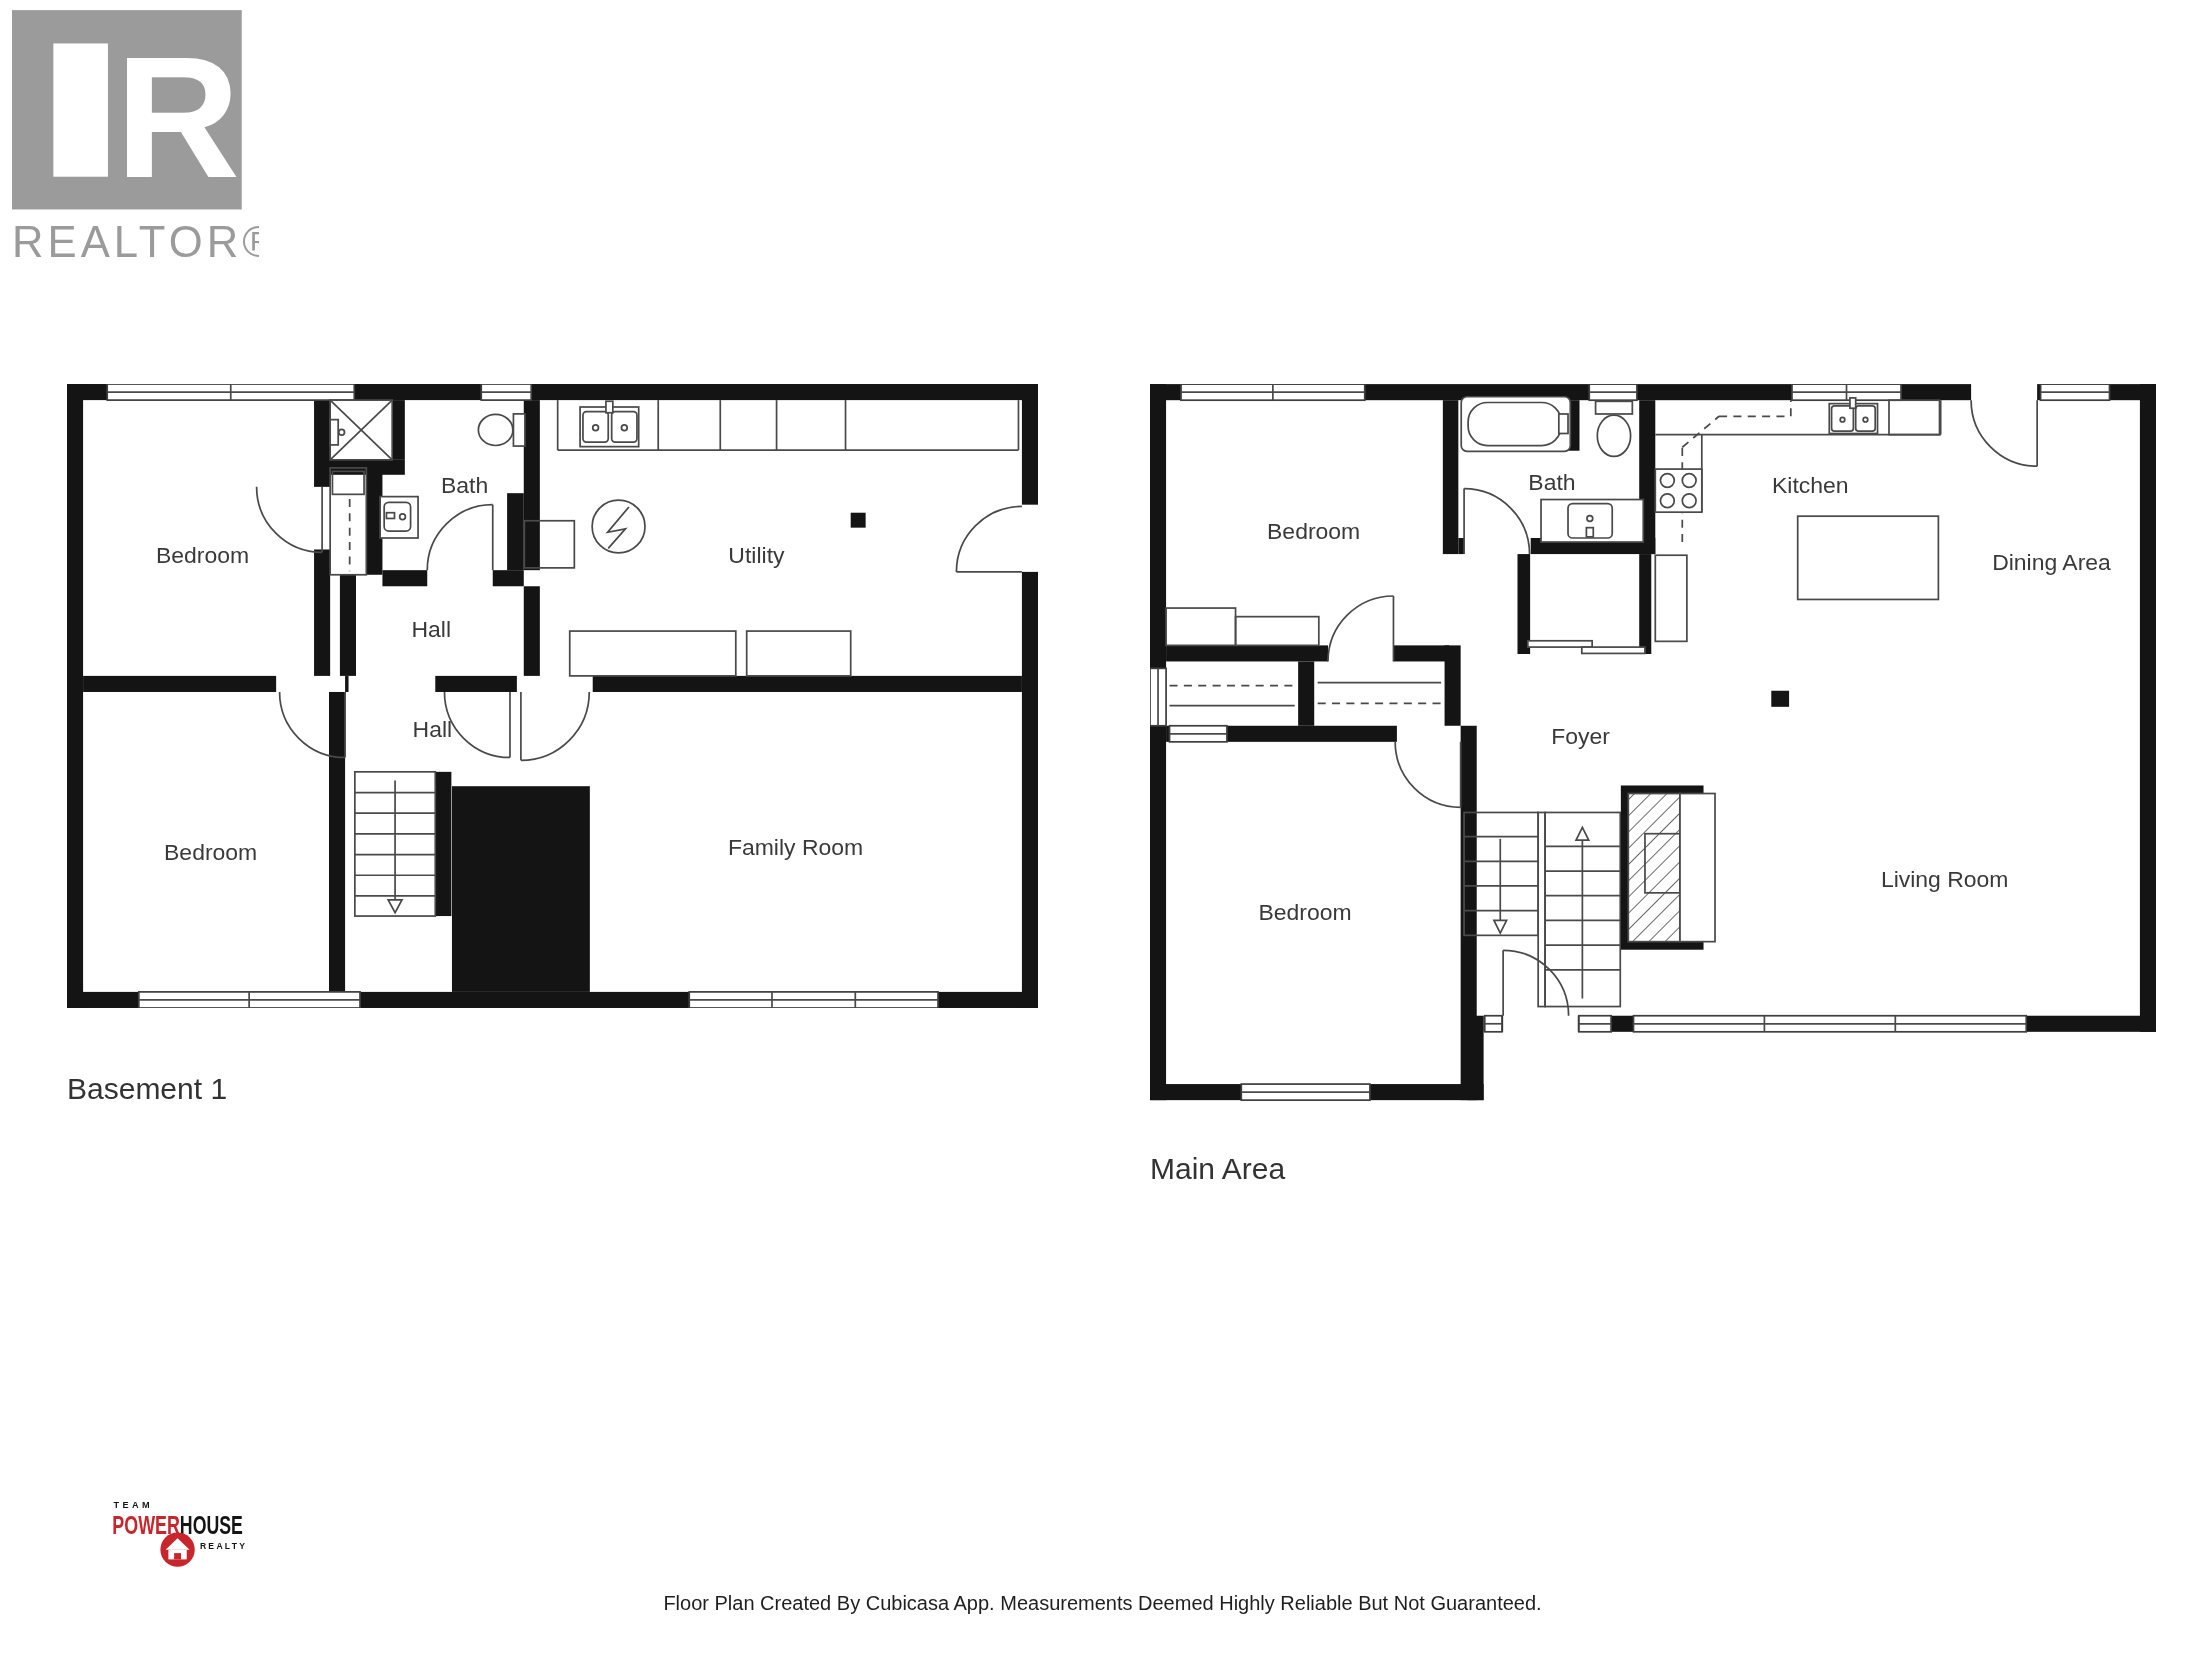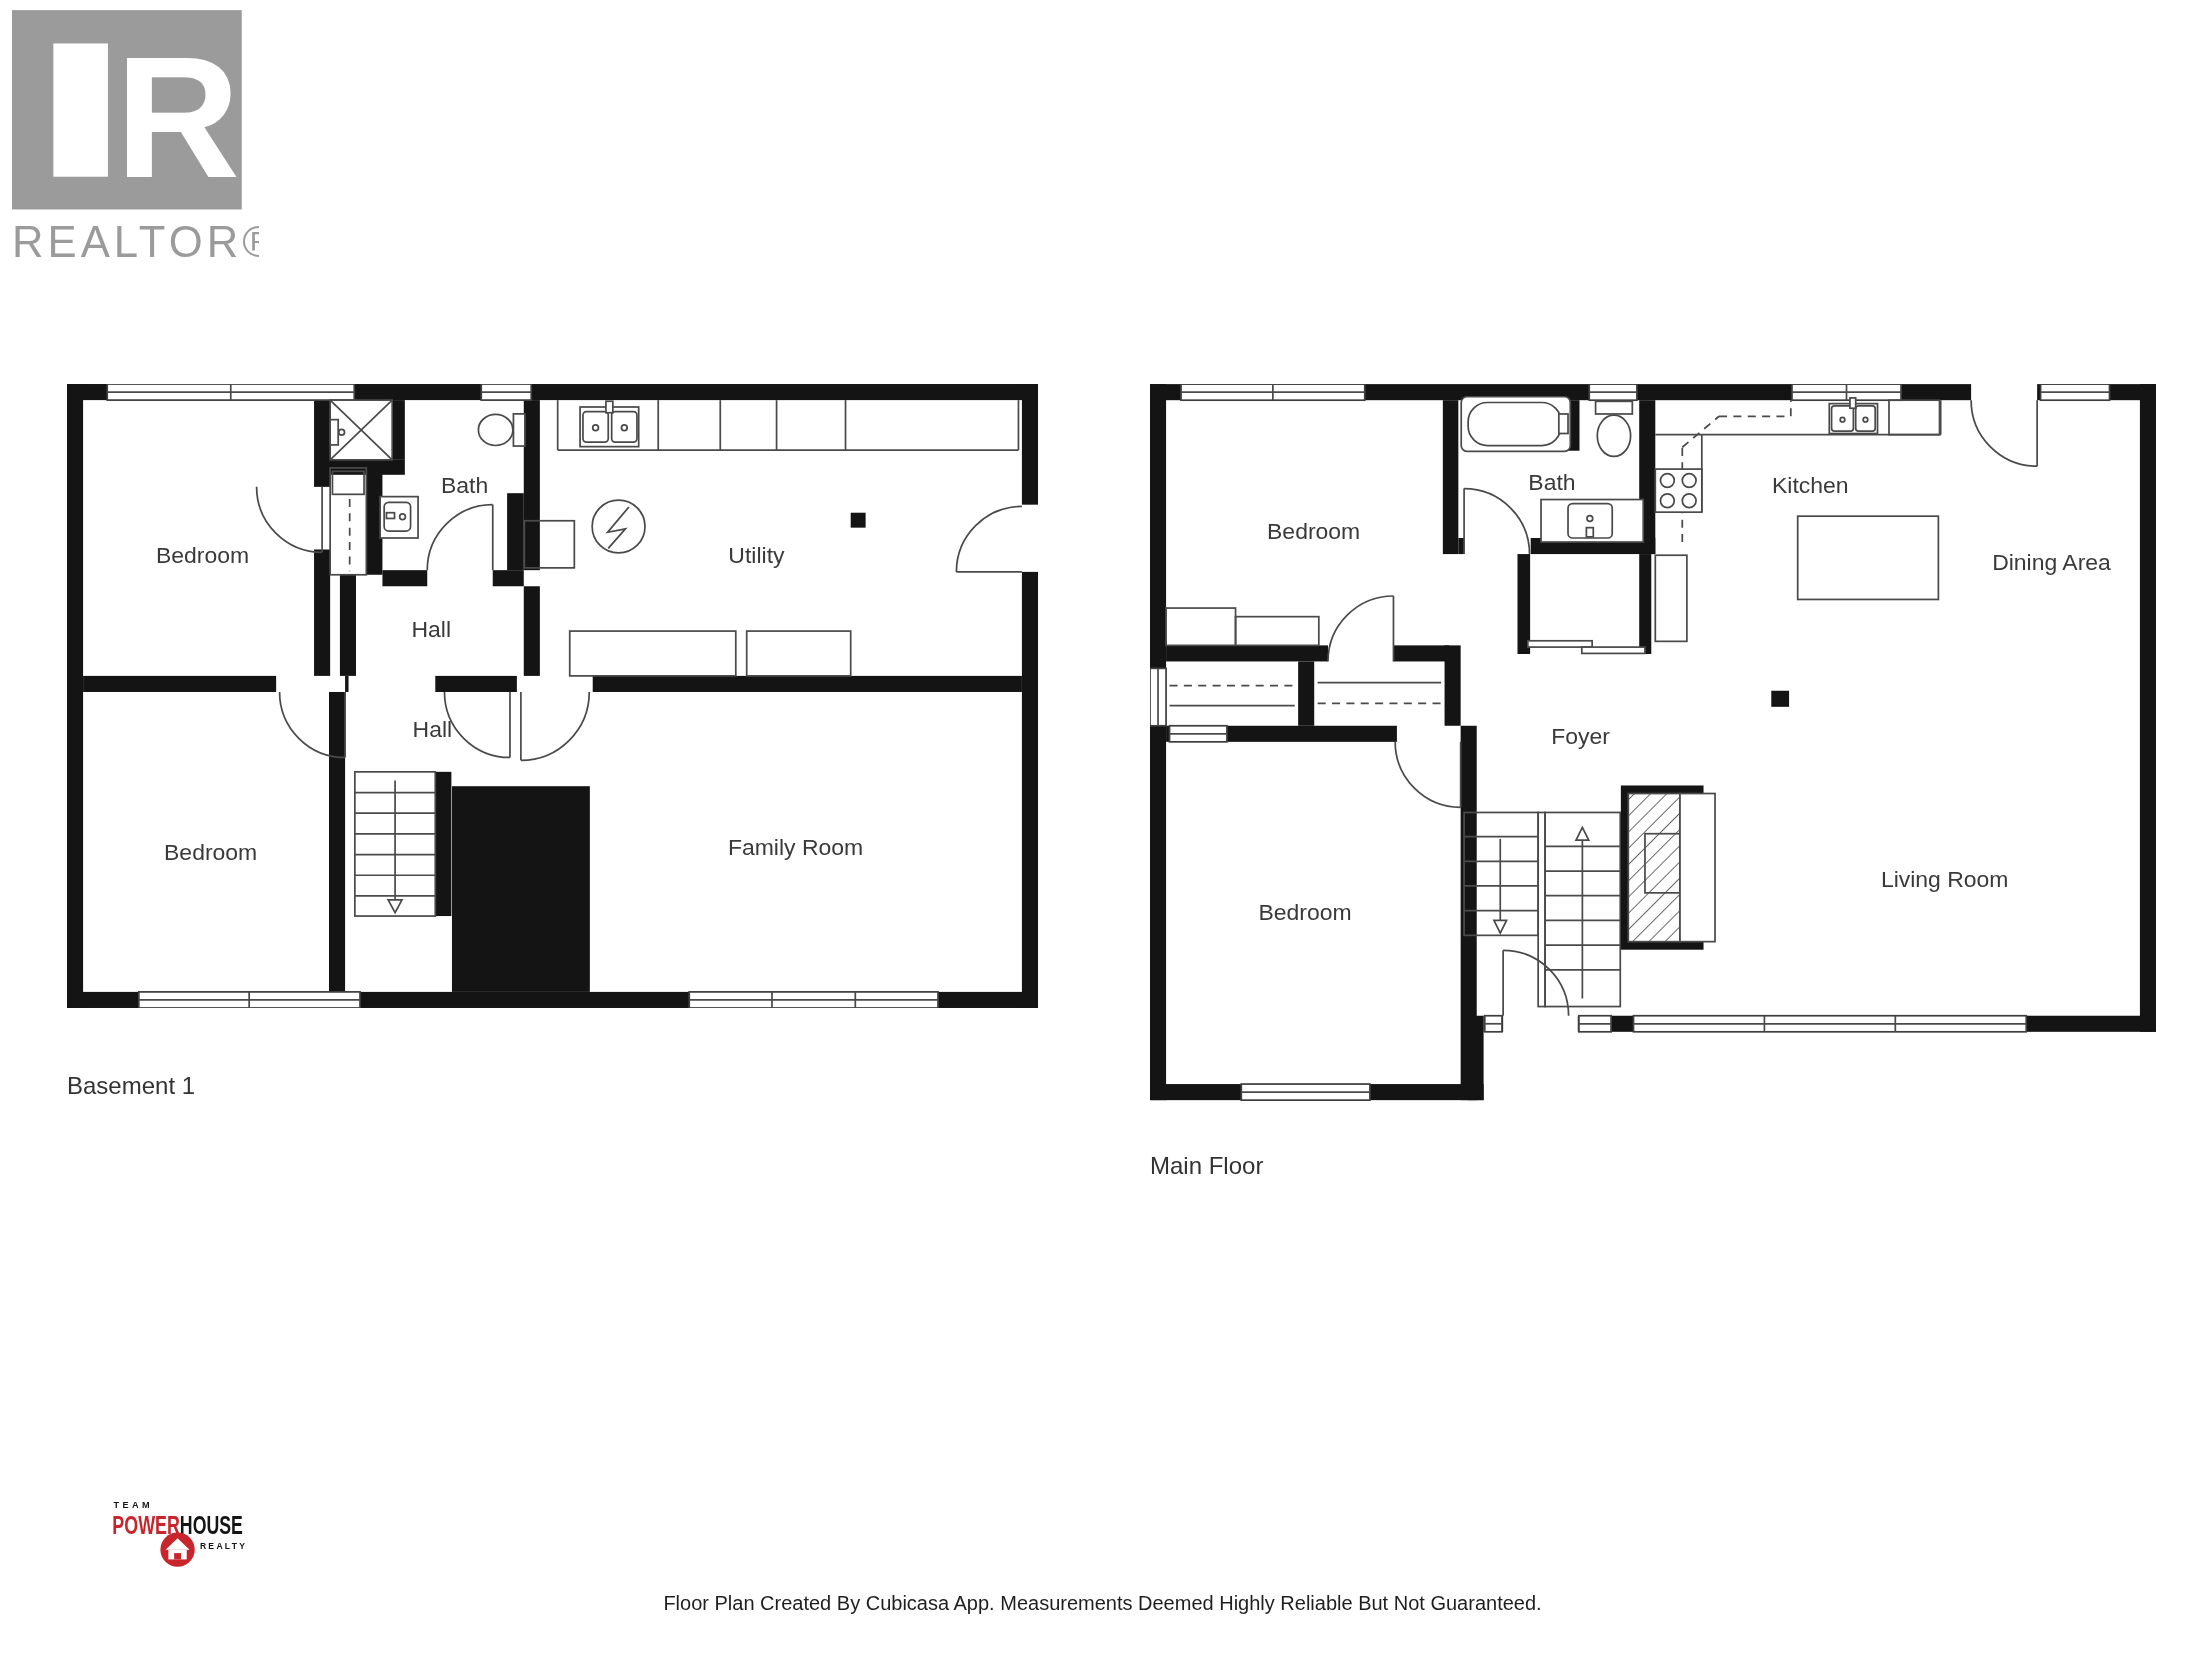--- a/index.html
+++ b/index.html
@@ -8,21 +8,21 @@
   .abs{position:absolute;}
   
   .w{fill:#141414;stroke:none;}                                  
   .tl{fill:none;stroke:#4a4a4a;stroke-width:3;}                  
   .fx{fill:#ffffff;stroke:#4a4a4a;stroke-width:3;}               
   .win{fill:#ffffff;stroke:#3f3f3f;stroke-width:3;}              
   .door{fill:none;stroke:#4a4a4a;stroke-width:3;}
   .dash{fill:none;stroke:#4a4a4a;stroke-width:3;stroke-dasharray:14 11;}
   .void{fill:#141414;}
   .lbl{fill:#3a3a3a;font-size:40px;font-family:"Liberation Sans",sans-serif;}
-  .ttl{color:#333333;font-size:24px;}
+  .ttl{color:#333333;font-size:30px;}
   .footer{color:#1f1f1f;font-size:20px;width:100%;text-align:center;}
   .gray{fill:#9b9b9b;}
 </style>
 </head>
 <body>
 
 <div class="page">
 
   <svg class="abs" style="left:11.5px;top:10.3px;" width="247" height="253" viewBox="0 0 430 440">
     <rect x="0" y="0" width="400" height="347" class="gray"></rect>
@@ -384,21 +384,21 @@
 
     <text class="lbl" text-anchor="middle" x="285" y="269">Bedroom</text>
     <text class="lbl" text-anchor="middle" x="700" y="185">Bath</text>
     <text class="lbl" text-anchor="middle" x="1150" y="189">Kitchen</text>
     <text class="lbl" text-anchor="middle" x="1570" y="324">Dining Area</text>
     <text class="lbl" text-anchor="middle" x="750" y="626">Foyer</text>
     <text class="lbl" text-anchor="middle" x="270" y="934">Bedroom</text>
     <text class="lbl" text-anchor="middle" x="1384" y="876">Living Room</text>
   </svg>
 
-  <div class="abs ttl" style="left:1150px;top:1152px;">Main Floor</div>
+  <div class="abs ttl" style="left:1150px;top:1152px;">Main Area</div>
 
   <svg class="abs" style="left:109px;top:1493px;" width="144" height="83" viewBox="0 0 250 145">
     <text x="7" y="26" font-size="16" font-weight="bold" letter-spacing="6" fill="#151515">TEAM</text>
     <text x="5" y="72" font-size="46" font-weight="bold" fill="#c9252c" textLength="118" lengthAdjust="spacingAndGlyphs">POWER</text>
     <text x="123" y="72" font-size="46" font-weight="bold" fill="#151515" textLength="110" lengthAdjust="spacingAndGlyphs">HOUSE</text>
     <circle cx="119" cy="99" r="30" fill="#c9252c"></circle>
     <polygon points="119,79 98,99 140,99" fill="#ffffff"></polygon>
     <rect x="103" y="99" width="32" height="17" fill="#ffffff"></rect>
     <rect x="113" y="105" width="12" height="11" fill="#c9252c"></rect>
     <text x="158" y="97" font-size="15" font-weight="bold" letter-spacing="4" fill="#151515">REALTY</text>

